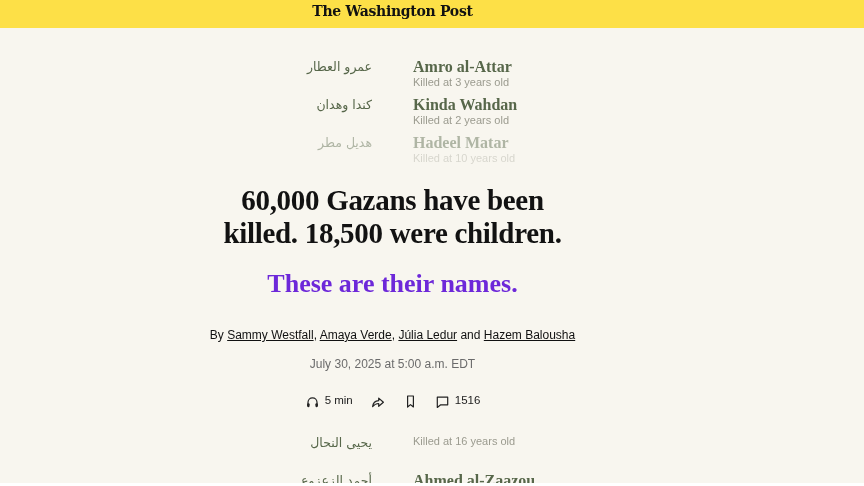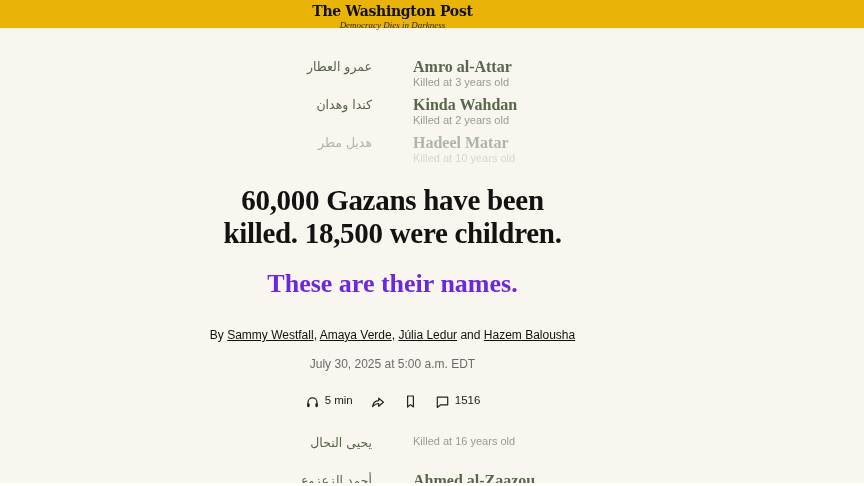--- a/index.html
+++ b/index.html
@@ -6,21 +6,21 @@
   html, body { width: 864px; height: 486px; overflow: hidden; }
   body {
     font-family: "Liberation Sans", sans-serif;
     background: #f8f6ef;
     position: relative;
   }
   .offset-wrap { width: 785px; } 
 
   
   .masthead {
-    width: 864px; height: 28px; background: #eab308;
+    width: 864px; height: 28px; background: #fde047;
   }
   .masthead-inner { width: 785px; text-align: center; padding-top: 2px; }
   .logo {
     font-family: "DejaVu Serif", serif;
     font-weight: bold; font-size: 14px; letter-spacing: -0.3px;
     color: #111; line-height: 14px; display: inline-block; cursor: pointer;
   }
   .tagline {
     font-family: "Liberation Serif", serif;
     font-style: italic; font-size: 9px; color: #2a2a2a; line-height: 10px;
@@ -95,21 +95,20 @@
     position: absolute; left: 0; bottom: 0;
     width: 864px; height: 3px; background: #ffffff;
   }
 </style>
 </head>
 <body>
 
 <header class="masthead">
   <div class="masthead-inner offset-wrap">
     <div class="logo">The Washington Post</div>
-    <div class="tagline">Democracy Dies in Darkness</div>
   </div>
 </header>
 
 <main class="offset-wrap">
 
   <section>
     <div class="name-row">
       <div class="name-ar">عمرو العطار</div>
       <div class="name-en-block">
         <div class="name-en">Amro al-Attar</div>

